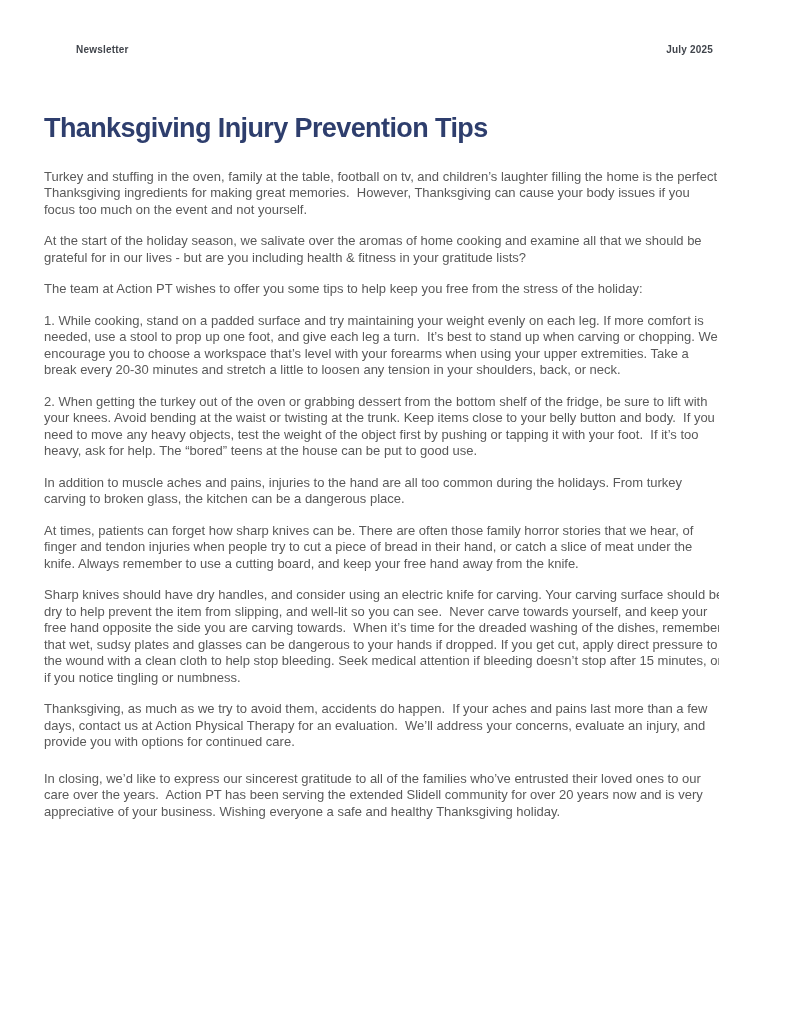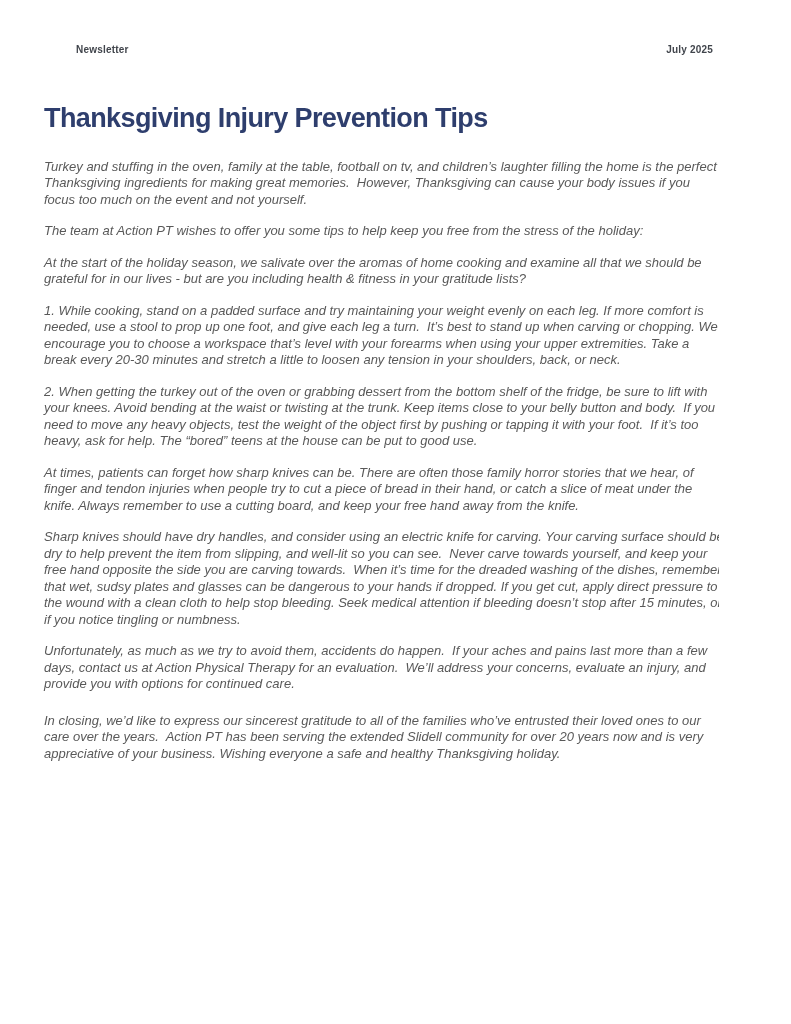--- a/index.html
+++ b/index.html
@@ -39,34 +39,33 @@
       var(--accent-top, #E23C2F) 72%,
       var(--accent-bottom, #F4847C) 100%);
   }
   .article {
     position: absolute;
     left: 44px;
     top: 103px;
     width: 680px;
   }
   .page-title {
-    margin: 1px 0 25px 0;
+    margin: 11px 0 25px 0;
     font-size: 27px;
     line-height: 1.1;
     font-weight: bold;
     letter-spacing: -0.6px;
     color: var(--title-color, #2E3E6D);
   }
   .article-body p {
     margin: 0 0 15px 0;
     font-size: 13px;
     line-height: 16.5px;
     color: var(--body-color, #595959);
     white-space: pre-wrap;
-    font-style: italic;
   }
   .article-body p.closing {
     margin-top: 20px;
   }
 </style>
 </head>
 <body>
 
 <div class="page">
 
@@ -74,24 +73,25 @@
     <span>Newsletter</span>
     <span>July 2025</span>
   </div>
 
   <div class="accent-bar"></div>
 
   <div class="article">
     <h1 class="page-title">Thanksgiving Injury Prevention Tips</h1>
     <div class="article-body">
         <p>Turkey and stuffing in the oven, family at the table, football on tv, and children’s laughter filling the home is the perfect Thanksgiving ingredients for making great memories.  However, Thanksgiving can cause your body issues if you focus too much on the event and not yourself.</p>
+        <p>At the start of the holiday season, we salivate over the aromas of home cooking and examine all that we should be grateful for in our lives - but are you including health &amp; fitness in your gratitude lists?</p>
         <p>The team at Action PT wishes to offer you some tips to help keep you free from the stress of the holiday:</p>
-        <p>At the start of the holiday season, we salivate over the aromas of home cooking and examine all that we should be grateful for in our lives - but are you including health &amp; fitness in your gratitude lists?</p>
         <p>1. While cooking, stand on a padded surface and try maintaining your weight evenly on each leg. If more comfort is needed, use a stool to prop up one foot, and give each leg a turn.  It’s best to stand up when carving or chopping. We encourage you to choose a workspace that’s level with your forearms when using your upper extremities. Take a break every 20-30 minutes and stretch a little to loosen any tension in your shoulders, back, or neck.</p>
         <p>2. When getting the turkey out of the oven or grabbing dessert from the bottom shelf of the fridge, be sure to lift with your knees. Avoid bending at the waist or twisting at the trunk. Keep items close to your belly button and body.  If you need to move any heavy objects, test the weight of the object first by pushing or tapping it with your foot.  If it’s too heavy, ask for help. The “bored” teens at the house can be put to good use.</p>
+        <p>In addition to muscle aches and pains, injuries to the hand are all too common during the holidays. From turkey carving to broken glass, the kitchen can be a dangerous place.</p>
         <p>At times, patients can forget how sharp knives can be. There are often those family horror stories that we hear, of finger and tendon injuries when people try to cut a piece of bread in their hand, or catch a slice of meat under the knife. Always remember to use a cutting board, and keep your free hand away from the knife.</p>
         <p>Sharp knives should have dry handles, and consider using an electric knife for carving. Your carving surface should be dry to help prevent the item from slipping, and well-lit so you can see.  Never carve towards yourself, and keep your free hand opposite the side you are carving towards.  When it’s time for the dreaded washing of the dishes, remember that wet, sudsy plates and glasses can be dangerous to your hands if dropped. If you get cut, apply direct pressure to the wound with a clean cloth to help stop bleeding. Seek medical attention if bleeding doesn’t stop after 15 minutes, or if you notice tingling or numbness.</p>
-        <p>Unfortunately, as much as we try to avoid them, accidents do happen.  If your aches and pains last more than a few days, contact us at Action Physical Therapy for an evaluation.  We’ll address your concerns, evaluate an injury, and provide you with options for continued care.</p>
+        <p>Thanksgiving, as much as we try to avoid them, accidents do happen.  If your aches and pains last more than a few days, contact us at Action Physical Therapy for an evaluation.  We’ll address your concerns, evaluate an injury, and provide you with options for continued care.</p>
         <p class="closing">In closing, we’d like to express our sincerest gratitude to all of the families who’ve entrusted their loved ones to our care over the years.  Action PT has been serving the extended Slidell community for over 20 years now and is very appreciative of your business. Wishing everyone a safe and healthy Thanksgiving holiday.</p>
       </div>
   </div>
 
 </div>
 
 </body></html>

